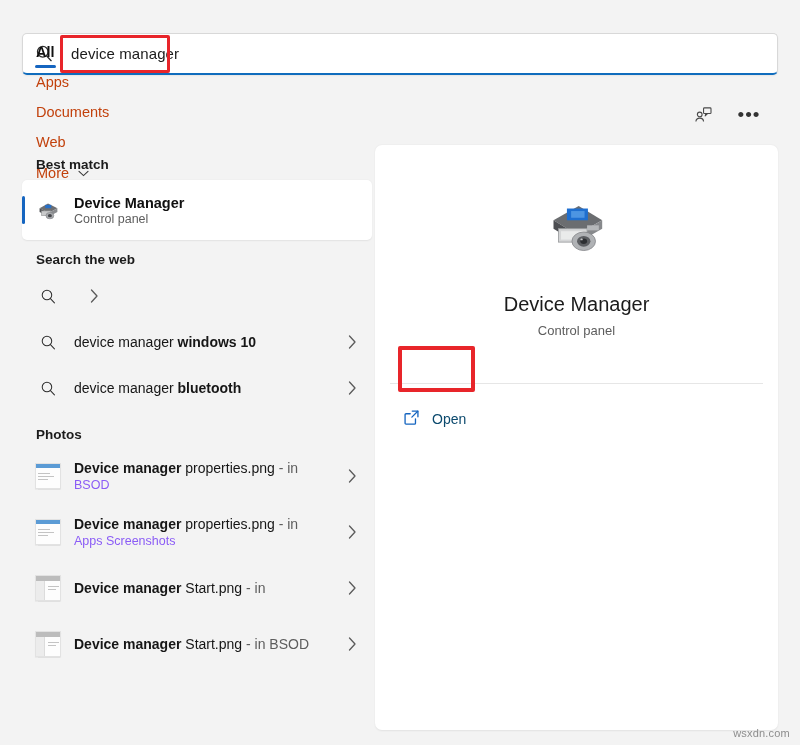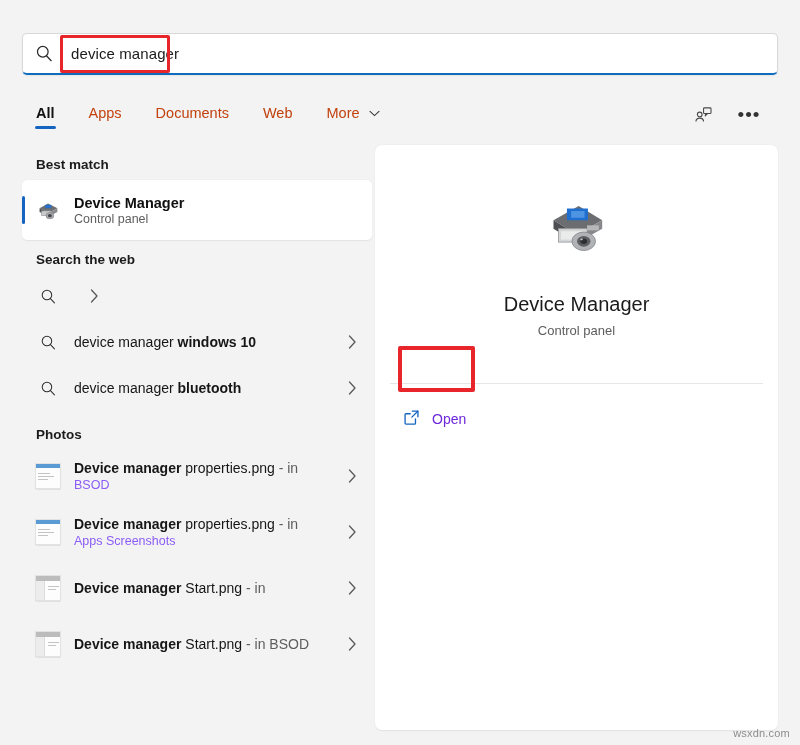--- a/index.html
+++ b/index.html
@@ -70,21 +70,21 @@
   
   .tabrow {
     position: absolute;
     left: 22px;
     top: 95px;
     width: 756px;
     height: 40px;
     display: flex;
     align-items: center;
   }
-  .tabs { display: flex; align-items: flex-end; gap: 30px; padding-left: 12px; }
+  .tabs { display: flex; align-items: flex-start; padding-left: 12px; flex-direction: column; }
   .tab {
     position: relative;
     font-size: 14.5px;
     color: #c2410c;
     padding: 4px 2px 10px 2px;
     cursor: pointer;
     white-space: nowrap;
   }
   .tab.active { color: #111111; font-weight: 600; }
   .tab.active::after {
@@ -249,21 +249,21 @@
   .open-btn {
     display: inline-flex;
     align-items: center;
     gap: 12px;
     height: 34px;
     padding: 0 16px 0 10px;
     border-radius: 4px;
     cursor: pointer;
     background: #ffffff;
   }
-  .open-label { font-size: 14px; color: #6d28d9; }
+  .open-label { font-size: 14px; color: #0c4a6e; }
   .annot-open {
     position: absolute;
     left: 398px;
     top: 346px;
     width: 77px;
     height: 46px;
     border: 4px solid #e8252a;
     border-radius: 2px;
     pointer-events: none;
     z-index: 20;

